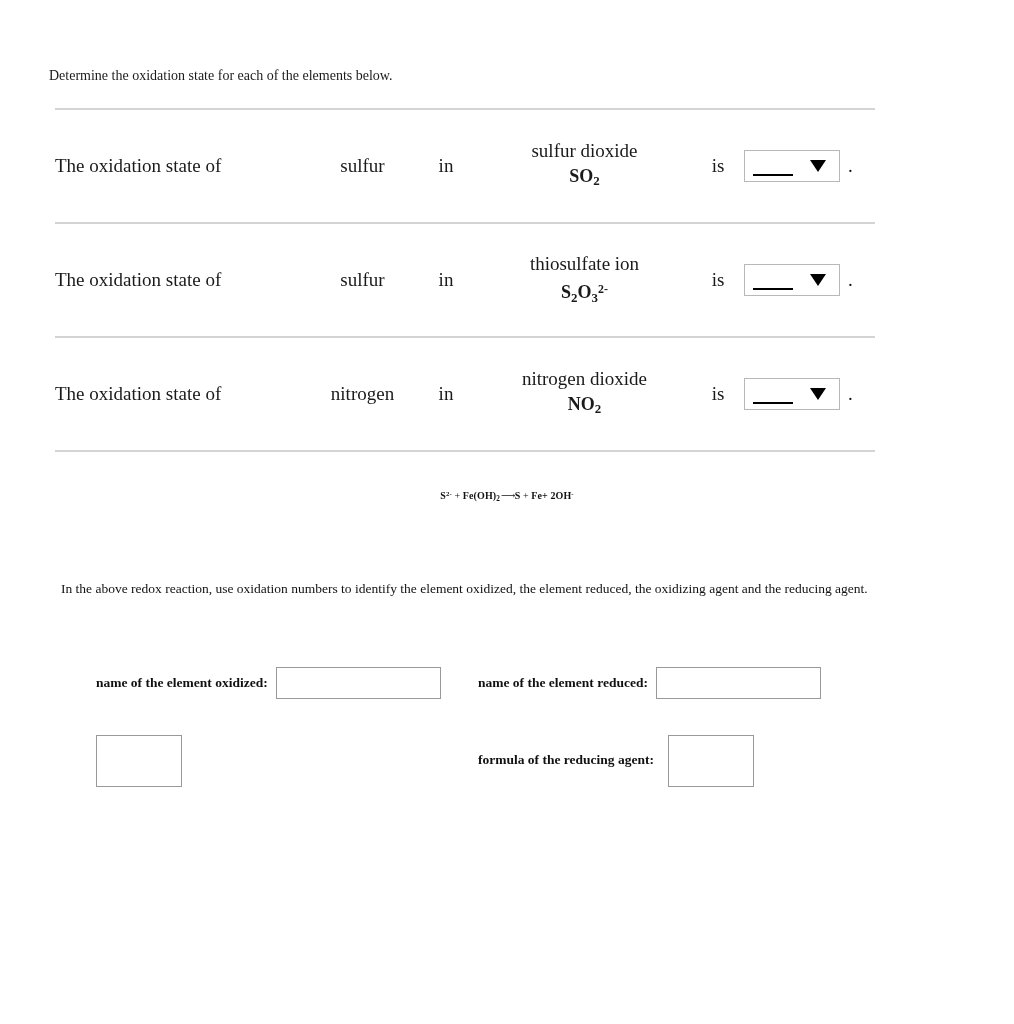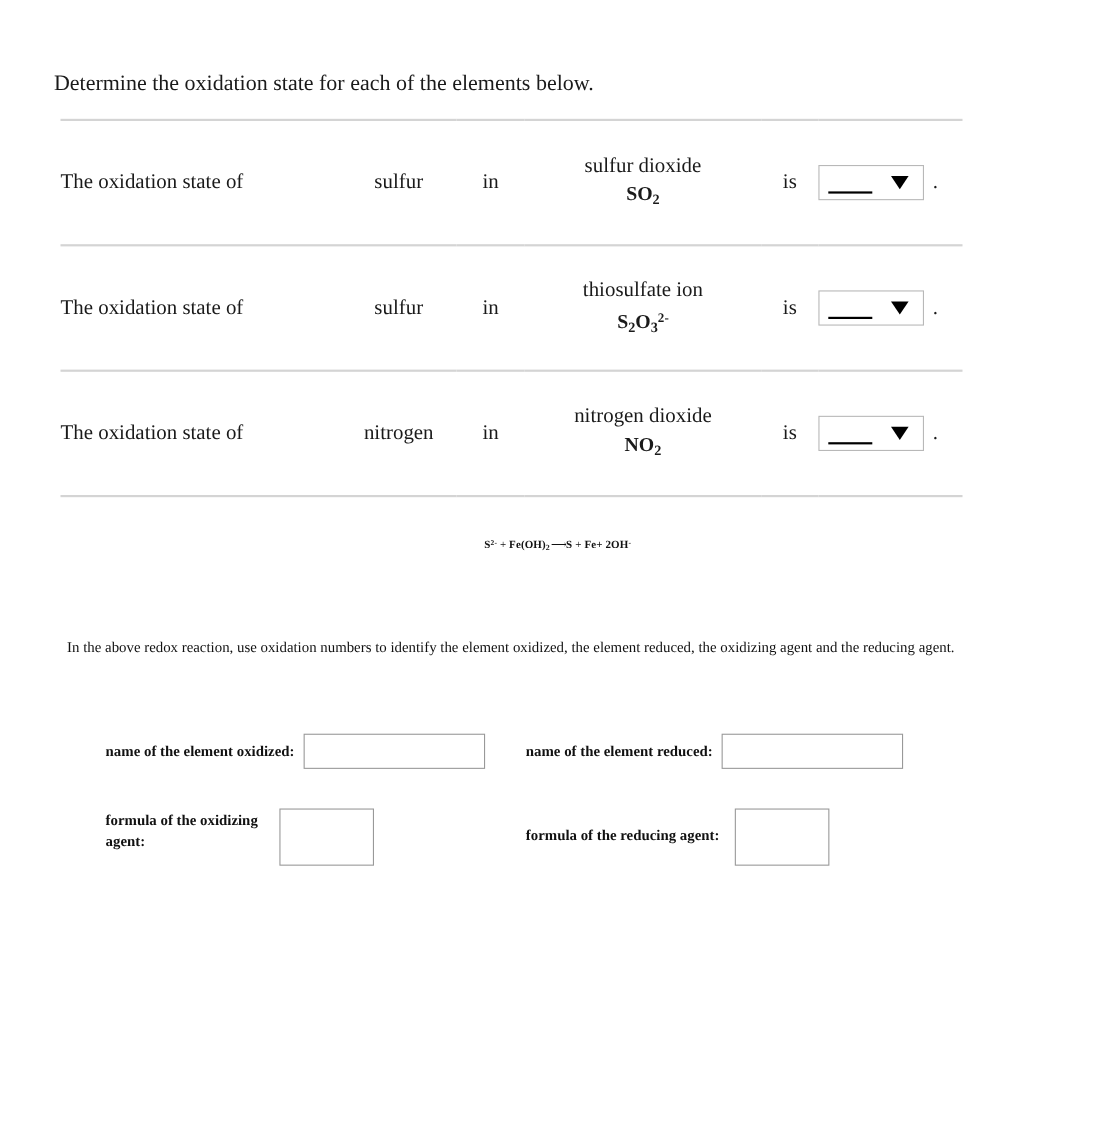--- a/index.html
+++ b/index.html
@@ -14,21 +14,21 @@
     font-family: "Liberation Serif", "DejaVu Serif", serif;
     color: #000000;
     overflow: hidden;
   }
 
   
   .page-heading {
     position: absolute;
     left: 49px;
     top: 62px;
-    font-size: 20px;
+    font-size: 14px;
     line-height: 28px;
     color: #1a1a1a;
     white-space: nowrap;
   }
 
   
   .ox-table {
     position: absolute;
     left: 55px;
     top: 108px;
@@ -280,23 +280,19 @@
   <span class="field-label">name of the element oxidized:</span>
   <input class="text-box box-wide" type="text" value="" style="">
 </div>
 
 <div class="field-block" id="field-reduced">
   <span class="field-label">name of the element reduced:</span>
   <input class="text-box box-wide" type="text" value="" style="">
 </div>
 
 <div class="field-block" id="field-ox-agent">
-  <span class="field-label">
-    <span>formula of the oxidizing</span><br>
-    <span>agent:</span>
-  </span>
   <input class="text-box box-small" type="text" value="" style="">
 </div>
 
 <div class="field-block" id="field-red-agent">
   <span class="field-label">formula of the reducing agent:</span>
   <input class="text-box box-small" type="text" value="" style="">
 </div>
 
 </body></html>

